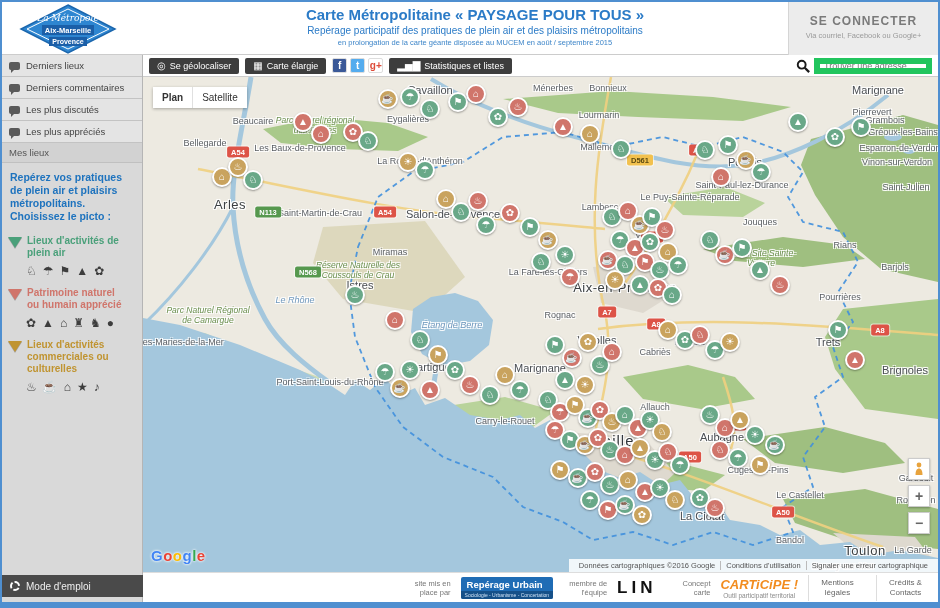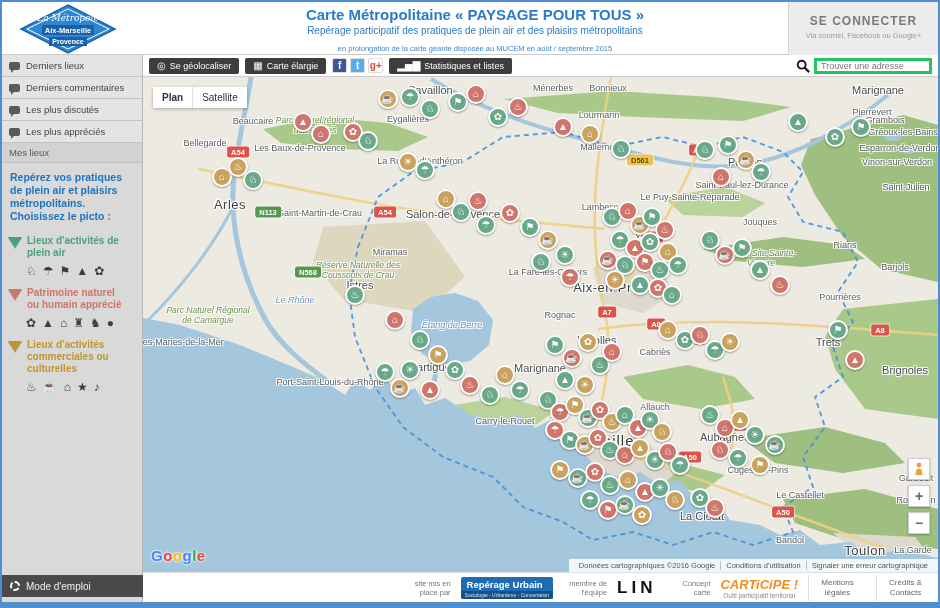--- a/index.html
+++ b/index.html
@@ -11,32 +11,32 @@
     border: 2px solid #4f8fd0;
     border-bottom: 6px solid #4f8fd0;
     overflow: hidden;
   }
   
   .header { position:absolute; left:0; top:0; right:0; height:53px; background:#fff; border-bottom:1px solid #ccc; z-index:30; }
   .logo { position:absolute; left:14px; top:2px; width:104px; height:50px; cursor:pointer; }
   .title-block { position:absolute; left:170px; right:160px; top:4px; text-align:center; color:#2b7bc7; }
   .title-block h1 { font-size:15px; font-weight:bold; color:#2b7bc7; }
   .title-block .sub { font-size:10px; margin-top:2px; }
-  .title-block .note { font-size:7.5px; margin-top:8px; color:#3e86c9; }
+  .title-block .note { font-size:7.5px; margin-top:2px; color:#3e86c9; }
   .connect { position:absolute; right:0; top:0; width:150px; height:53px; background:#ececec; border-left:1px solid #d5d5d5; text-align:center; cursor:pointer; }
   .connect .cl { font-size:12px; font-weight:bold; color:#7a7a7a; letter-spacing:1px; margin-top:12px; }
   .connect .cs { font-size:7.5px; color:#9a9a9a; margin-top:3px; }
   
   .toolbar { position:absolute; left:141px; top:53px; right:0; height:22px; background:#fff; border-bottom:1px solid #ccc; display:flex; align-items:center; gap:6px; padding:0 6px; z-index:25; }
   .tbtn { background:#3d3d3d; color:#fff; font-size:9px; padding:3px 8px; border-radius:2px; display:inline-flex; align-items:center; gap:4px; cursor:pointer; white-space:nowrap; }
   .tbtn .ticon { font-size:10px; line-height:10px; }
   .soc { width:15px; height:15px; border-radius:2px; font-size:10px; font-weight:bold; display:inline-flex; align-items:center; justify-content:center; cursor:pointer; border:1px solid #ddd; }
   .search-wrap { margin-left:auto; display:flex; align-items:center; gap:4px; }
   .search-wrap svg { display:block; }
-  .search-input { width:118px; height:16px; font-size:9px; border:3px solid #22c55e; padding:0 4px; color:#444; font-family:"Liberation Sans",sans-serif; }
+  .search-input { width:118px; height:16px; font-size:9px; border:6px solid #22c55e; padding:0 4px; color:#444; font-family:"Liberation Sans",sans-serif; }
   
   .sidebar { position:absolute; left:0; top:53px; width:141px; bottom:0; background:#d9d9d9; border-right:1px solid #b5b5b5; z-index:20; }
   .side-item { height:22px; background:#e4e4e4; border-bottom:1px solid #c3c3c3; display:flex; align-items:center; padding:0 7px; font-size:9.5px; color:#444; cursor:pointer; }
   .bubble { width:11px; height:8px; background:#5a5a5a; border-radius:2px; position:relative; display:inline-block; margin-right:6px; flex:none; }
   .bubble::after { content:""; position:absolute; left:2px; bottom:-3px; width:0; height:0; border:3px solid transparent; border-top-color:#5a5a5a; border-left-color:#5a5a5a; }
   .my-places { height:20px; background:#d2d2d2; border-bottom:1px solid #c0c0c0; display:flex; align-items:center; padding:0 7px; font-size:9.5px; color:#555; cursor:pointer; }
   .intro { padding:8px 8px 4px 8px; font-size:10.5px; font-weight:bold; color:#1e73be; line-height:1.25; }
   .leg-group { padding:7px 20px 2px 6px; }
   .leg-head { display:flex; align-items:flex-start; gap:5px; }
   .leg-pin { width:0; height:0; border-left:7px solid transparent; border-right:7px solid transparent; border-top:11px solid #888; flex:none; margin-top:2px; cursor:pointer; filter:drop-shadow(0 1px 0 rgba(0,0,0,.25)); }

